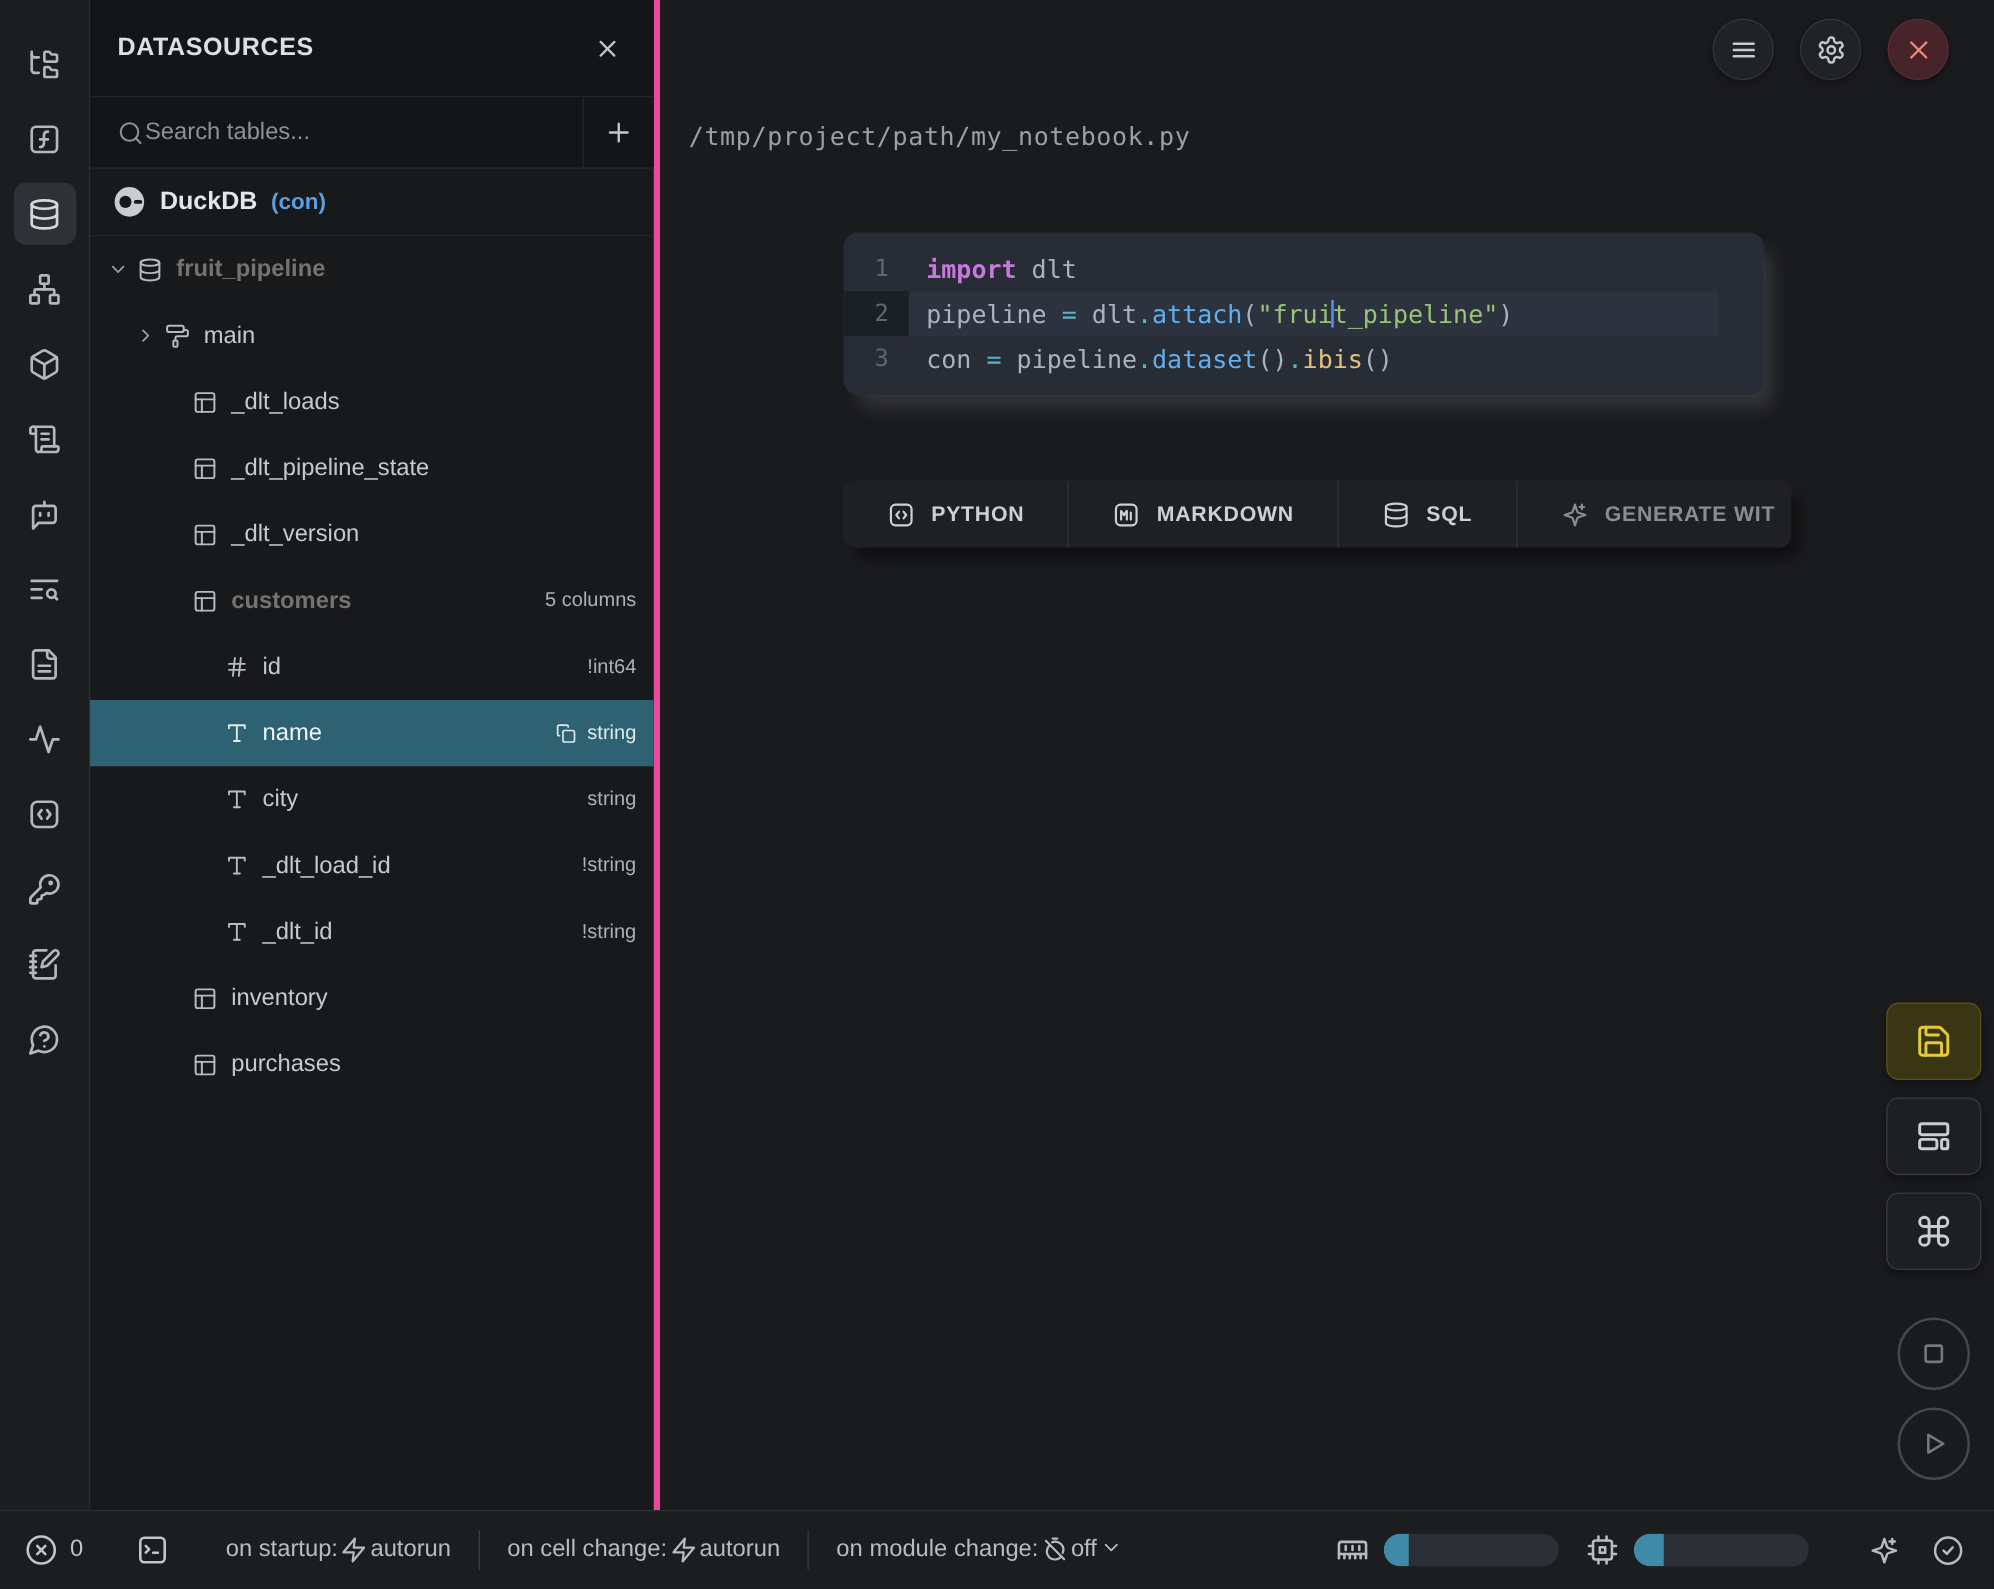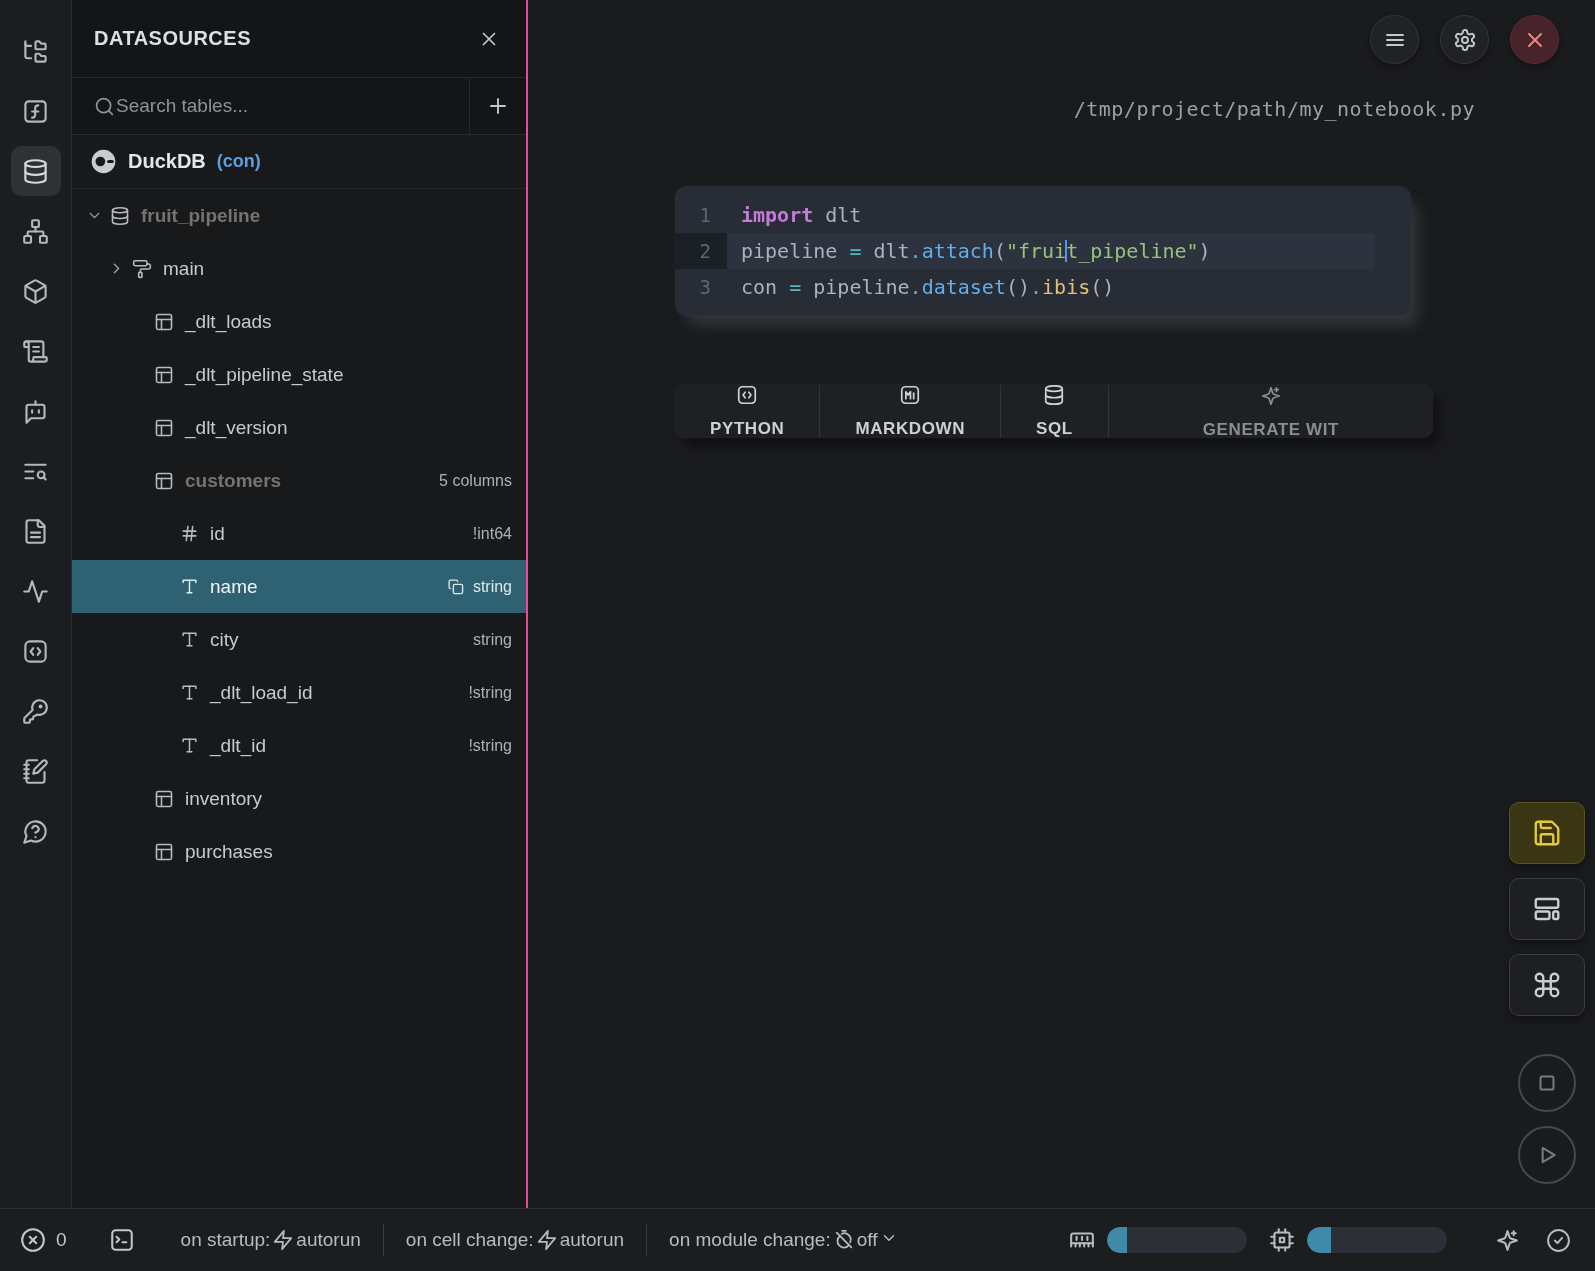--- a/index.html
+++ b/index.html
@@ -24,21 +24,21 @@
   .rail-item {
     width:50px; height:50px; border-radius:10px;
     display:flex; align-items:center; justify-content:center;
     color:#b4b8bc; margin-bottom:10px; flex:none; cursor:pointer;
   }
   .rail-item.active { background:#2e3135; color:#d4d8db; }
 
   
   .panel {
     position:absolute; left:72px; top:0; width:456px; bottom:63px;
-    background:#18191b; border-right:2px solid #ec4899;
+    background:#18191b; border-right:5px solid #ec4899;
     display:flex; flex-direction:column;
   }
   .panel-header {
     height:78px; flex:none; background:#141517; border-bottom:1px solid #27292c;
     display:flex; align-items:center; padding:0 26px 0 22px;
   }
   .panel-title { font-size:20px; font-weight:700; color:#dde0e3; letter-spacing:.5px; }
   .panel-close { margin-left:auto; color:#c4c7ca; cursor:pointer; display:flex; }
   .search-row {
     height:57px; flex:none; background:#141517; border-bottom:1px solid #27292c;
@@ -86,23 +86,24 @@
   .win-controls { position:absolute; top:15px; right:36px; display:flex; gap:21px; }
   .circle-btn {
     width:49px; height:49px; border-radius:50%;
     background:#202225; border:1px solid #33363a; color:#c6c9cc;
     display:flex; align-items:center; justify-content:center;
     box-shadow:0 3px 6px rgba(0,0,0,.35); cursor:pointer;
   }
   .circle-btn.danger { background:#47232a; border-color:#5a2d32; color:#ef8a80; }
 
   .file-path {
-    position:absolute; top:97px; left:0; right:120px; text-align:right;
+    position:absolute; top:97px; left:0; right:120px; text-align:left;
     font-family:"DejaVu Sans Mono", monospace; font-size:20px; color:#9ba0a6;
     letter-spacing:.5px;
+    padding-left:22px;
   }
 
   .cell {
     position:absolute; left:146px; top:186px; width:736px;
     background:#282c34; border-radius:12px; padding:11px 0;
     font-family:"DejaVu Sans Mono", monospace; font-size:20px;
     box-shadow:10px 13px 14px -3px rgba(125,130,140,.25), 0 0 0 1px rgba(255,255,255,.02);
   }
   .code-line { display:flex; height:36px; line-height:36px; }
   .code-line .gutter {
@@ -128,21 +129,20 @@
     position:absolute; left:146px; top:385px; width:758px; height:53px;
     background:#1e2023; border-radius:10px; display:flex; overflow:hidden;
     box-shadow:7px 9px 12px -2px rgba(0,0,0,.5), 0 0 0 1px rgba(255,255,255,.03);
   }
   .add-cell-btn {
     display:flex; align-items:center; justify-content:center; gap:13px;
     padding:0 35px; font-size:17px; font-weight:700; letter-spacing:.6px;
     color:#ced1d4; border-right:1px solid #323539; white-space:nowrap; cursor:pointer;
     background:transparent; border-top:none; border-bottom:none; border-left:none;
     font-family:"Liberation Sans",sans-serif;
-    flex-direction:column;
   }
   .add-cell-btn:last-child { border-right:none; flex:1; justify-content:flex-start; overflow:hidden; }
   .add-cell-btn.dimmed { color:#8a8e92; }
 
   
   .actions { position:absolute; right:10px; top:802px; display:flex; flex-direction:column; gap:14px; align-items:center; }
   .sq-btn {
     width:76px; height:62px; border-radius:10px;
     background:#1d1f22; border:1px solid #3a3d41; color:#caced2;
     display:flex; align-items:center; justify-content:center;

